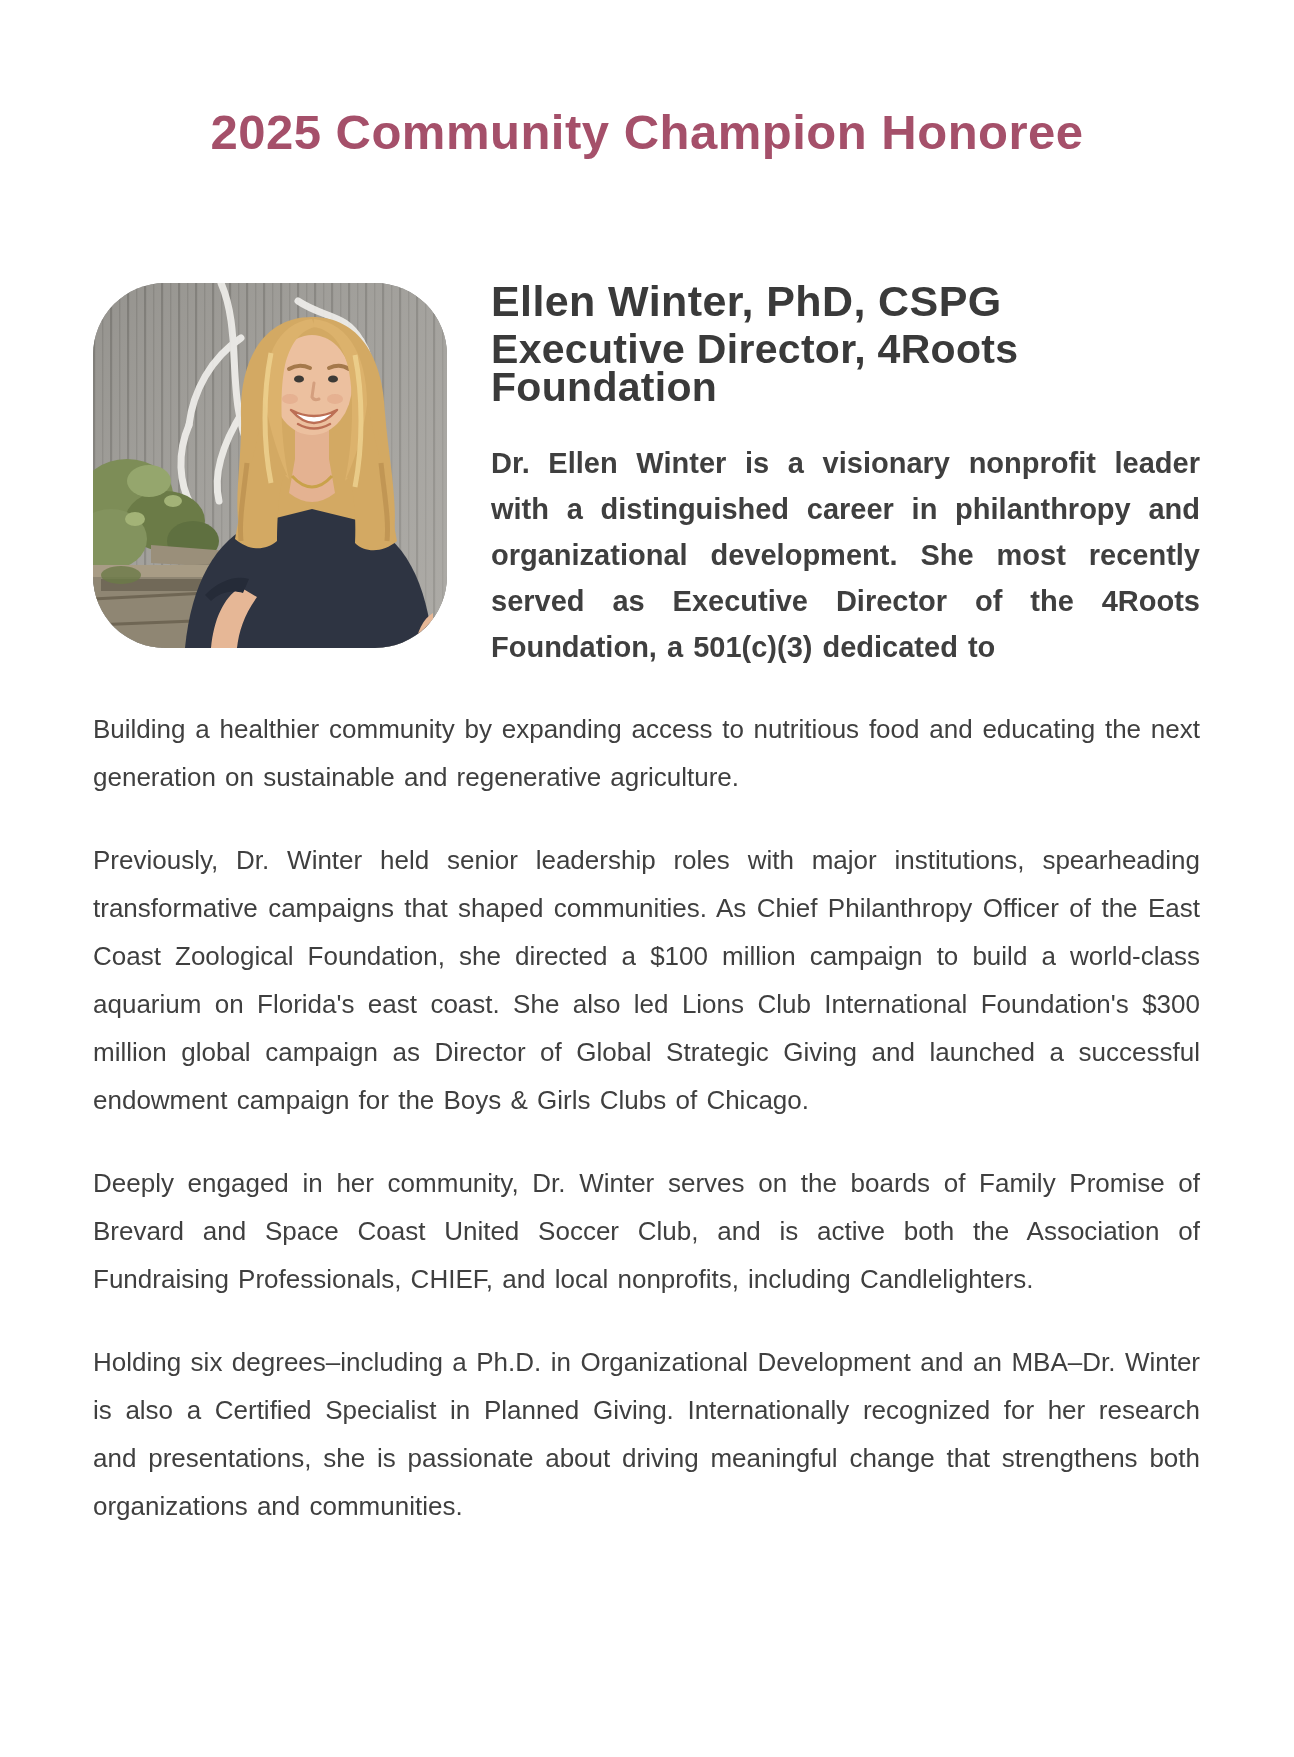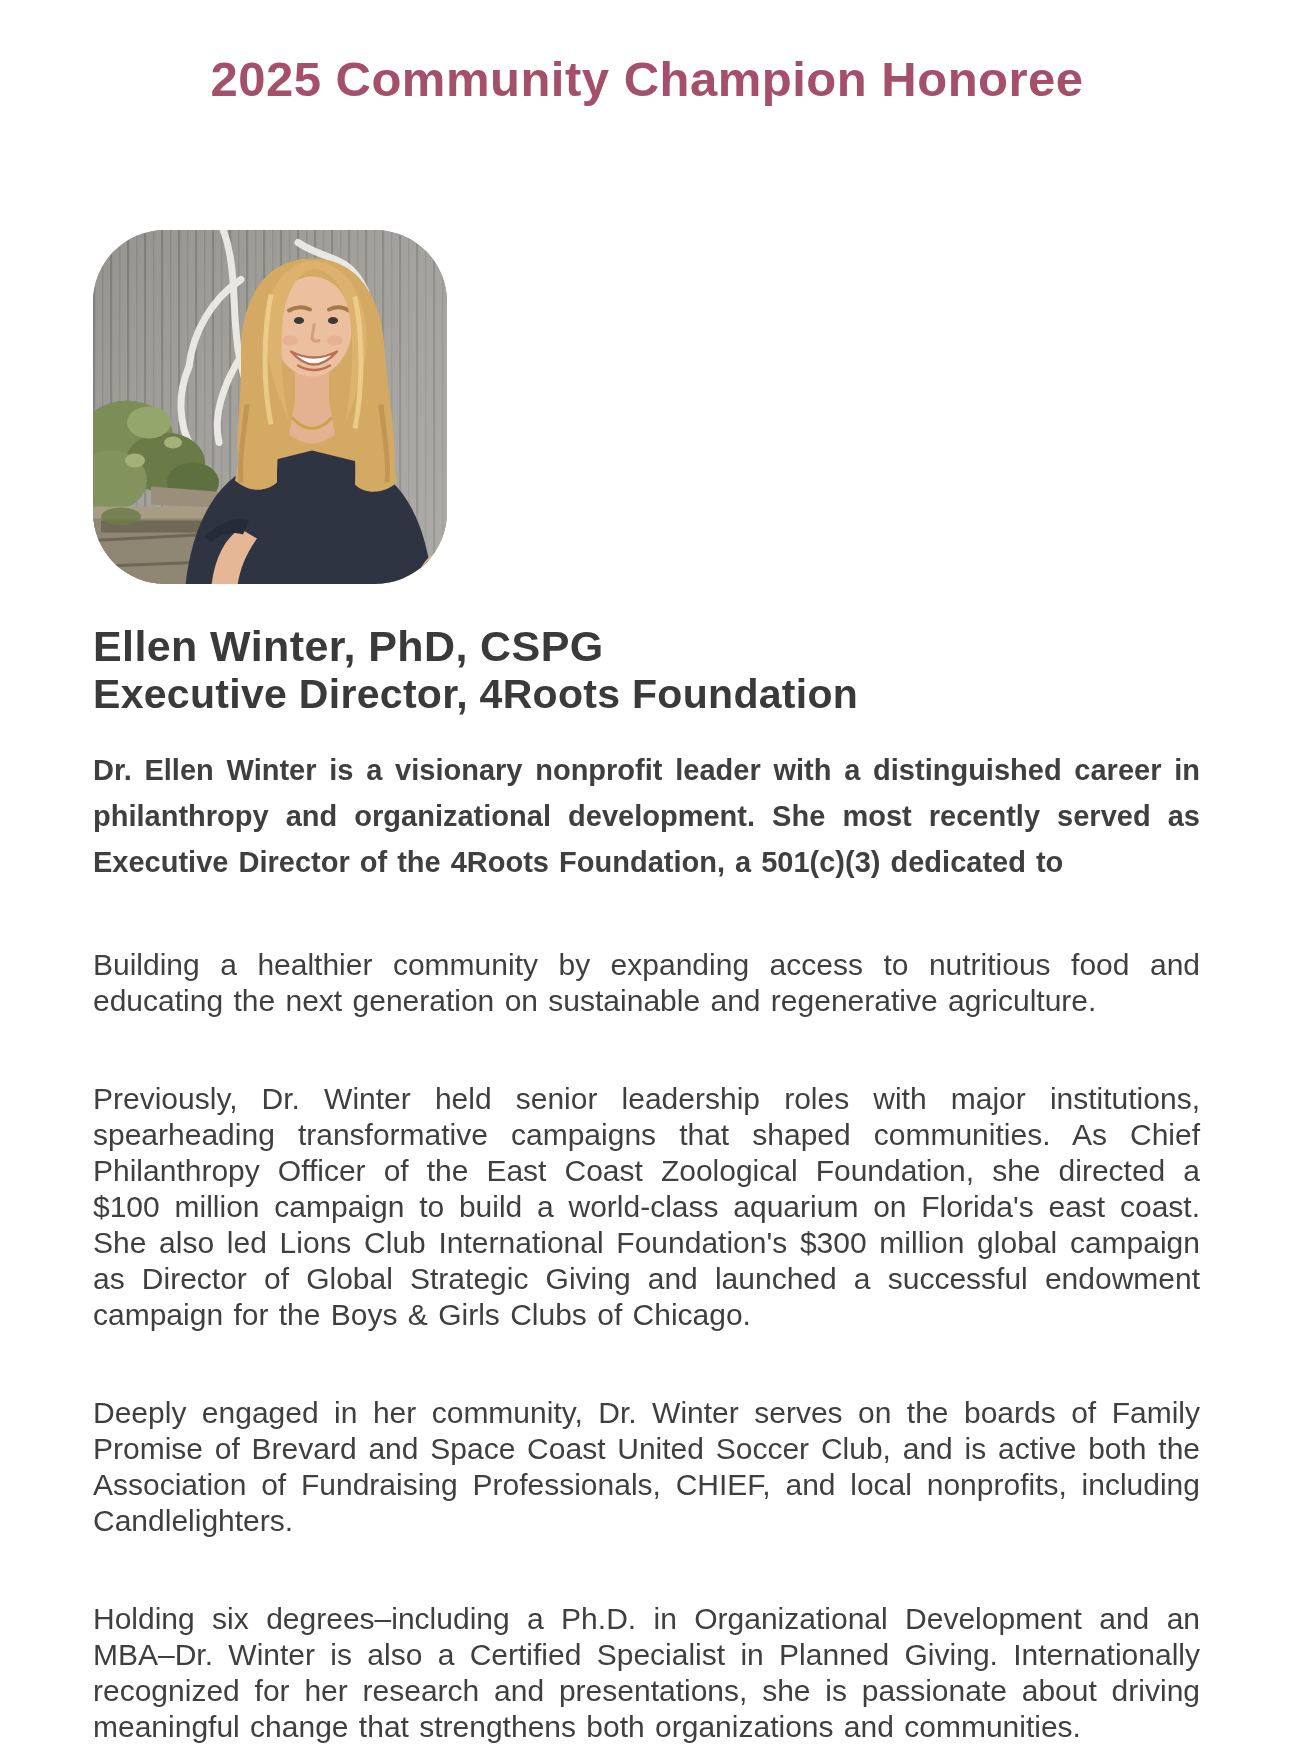--- a/index.html
+++ b/index.html
@@ -8,33 +8,32 @@
     width: 1294px;
     height: 1757px;
     margin: 0 auto;
     background: #ffffff;
     font-family: "Liberation Sans", sans-serif;
     color: #3f3f3f;
     overflow: hidden;
   }
   h1.title {
     margin: 0;
-    padding-top: 50px;
+    padding-top: 103px;
     text-align: center;
     font-size: 49px;
     line-height: 58px;
     font-weight: 700;
     letter-spacing: 0.5px;
     color: #a5506a;
   }
   .profile-row {
     display: flex;
     margin: 122px 94px 0 93px;
     gap: 44px;
-    flex-direction: column;
   }
   .photo {
     flex: 0 0 354px;
     width: 354px;
     height: 365px;
     border-radius: 72px;
     overflow: hidden;
     background: #8f8d89;
   }
   .photo svg { display: block; width: 100%; height: 100%; }
@@ -58,23 +57,23 @@
   p.intro {
     margin: 34px 0 0 0;
     font-size: 29px;
     line-height: 46px;
     text-align: justify;
     word-spacing: 2px;
     color: #3f3f3f;
     font-weight: bold;
   }
   p.body {
-    margin: 62px 94px 0 93px;
-    font-size: 30px;
-    line-height: 36px;
+    margin: 35px 94px 0 93px;
+    font-size: 26px;
+    line-height: 48px;
     text-align: justify;
     word-spacing: 2px;
     color: #3f3f3f;
   }
 </style>
 </head>
 <body>
 
 <div class="page">
 

